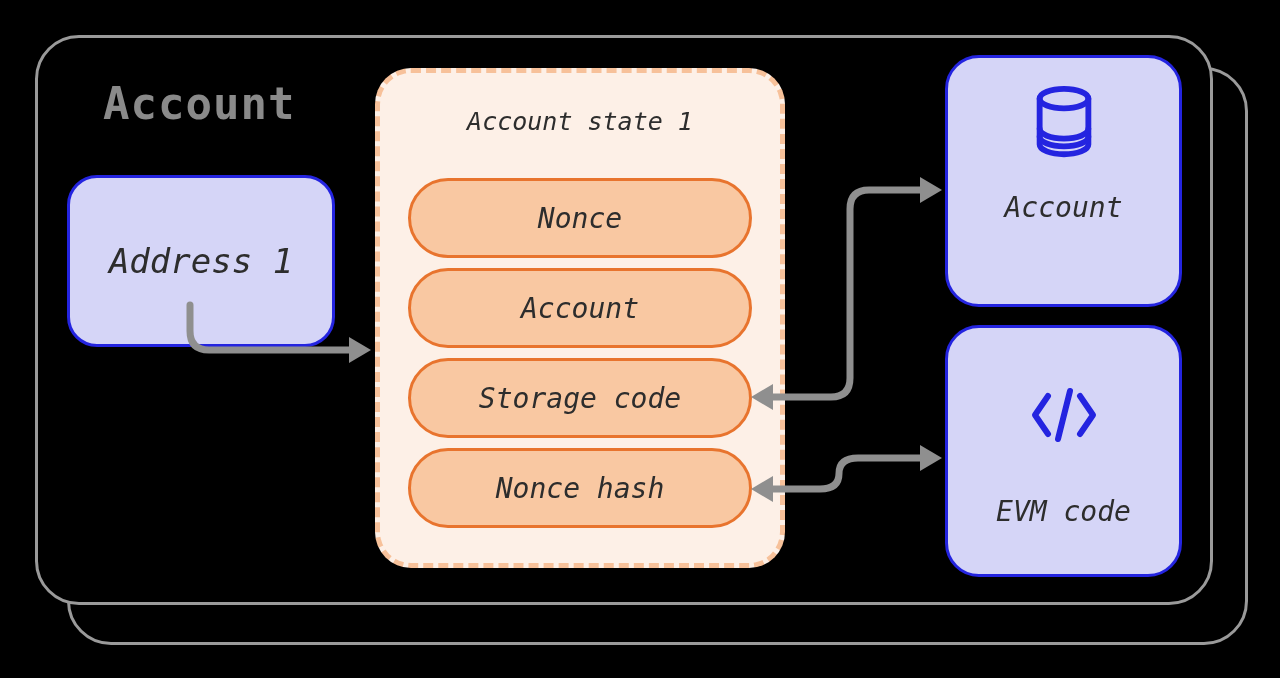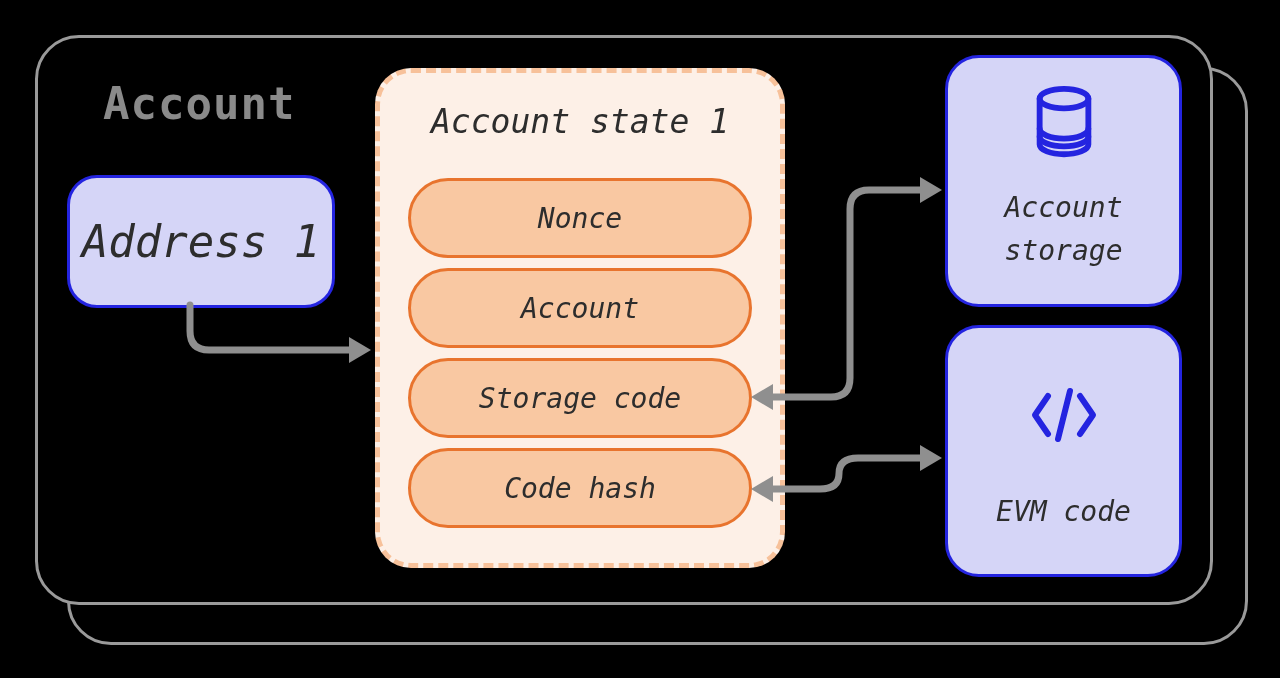--- a/index.html
+++ b/index.html
@@ -29,32 +29,32 @@
     position:absolute;left:35px;top:35px;width:1178px;height:570px;
     border:3px solid var(--card-border);border-radius:44px;
     background:var(--background);z-index:1;
   }
   .diagram-title{
     position:absolute;left:103px;top:78px;z-index:2;
     font-weight:bold;font-size:44px;letter-spacing:1px;
     color:var(--title-color);
   }
   .address-box{
-    position:absolute;left:67px;top:175px;width:268px;height:133px;z-index:2;
+    position:absolute;left:67px;top:175px;width:268px;height:172px;z-index:2;
     background:var(--lavender-fill);border:3px solid var(--blue);border-radius:30px;
     display:flex;align-items:center;justify-content:center;
-    font-style:italic;font-size:44px;color:var(--text);
+    font-style:italic;font-size:34px;color:var(--text);
   }
   .state-box{
     position:absolute;left:375px;top:68px;width:410px;height:500px;z-index:2;
     background:var(--state-fill);border:5px dashed var(--state-dash);border-radius:36px;
   }
   .state-title{
     margin-top:27px;height:44px;line-height:44px;text-align:center;
-    font-style:italic;font-size:33px;color:var(--text);
+    font-style:italic;font-size:25px;color:var(--text);
   }
   .pill-stack{margin:34px 28px 0 28px;display:flex;flex-direction:column;gap:10px;}
   .pill{
     height:80px;border-radius:40px;
     background:var(--pill-fill);border:3px solid var(--pill-border);
     display:flex;align-items:center;justify-content:center;
     font-style:italic;font-size:28px;color:var(--text);
   }
   .side-box{
     position:absolute;left:945px;width:237px;height:252px;z-index:2;
@@ -95,35 +95,34 @@
       <div class="pill">
         <span>Nonce</span>
       </div>
       <div class="pill">
         <span>Account</span>
       </div>
       <div class="pill">
         <span>Storage code</span>
       </div>
       <div class="pill">
-        <span>Code hash</span>
+        <span>Nonce hash</span>
       </div>
     </div>
   </div>
 
   <div class="side-box storage-box">
     <svg class="db-icon" width="62" height="76" viewBox="0 0 62 78" aria-hidden="true">
       <ellipse class="icon-stroke" cx="31" cy="13" rx="25" ry="10"></ellipse>
       <path class="icon-stroke" d="M6 13 V60 A25 10 0 0 0 56 60 V13"></path>
       <path class="icon-stroke" d="M6 44 A25 10 0 0 0 56 44"></path>
       <path class="icon-stroke" d="M6 52 A25 10 0 0 0 56 52"></path>
     </svg>
     <div class="side-label">
       <div>Account</div>
-      <div>storage</div>
     </div>
   </div>
 
   <div class="side-box evm-box">
     <svg class="code-icon" width="68" height="58" viewBox="0 0 68 58" aria-hidden="true">
       <path class="icon-stroke" d="M18 10 L5 29 L18 48"></path>
       <path class="icon-stroke" d="M40 5 L28 53"></path>
       <path class="icon-stroke" d="M50 10 L63 29 L50 48"></path>
     </svg>
     <div class="side-label evm-label">EVM code</div>

